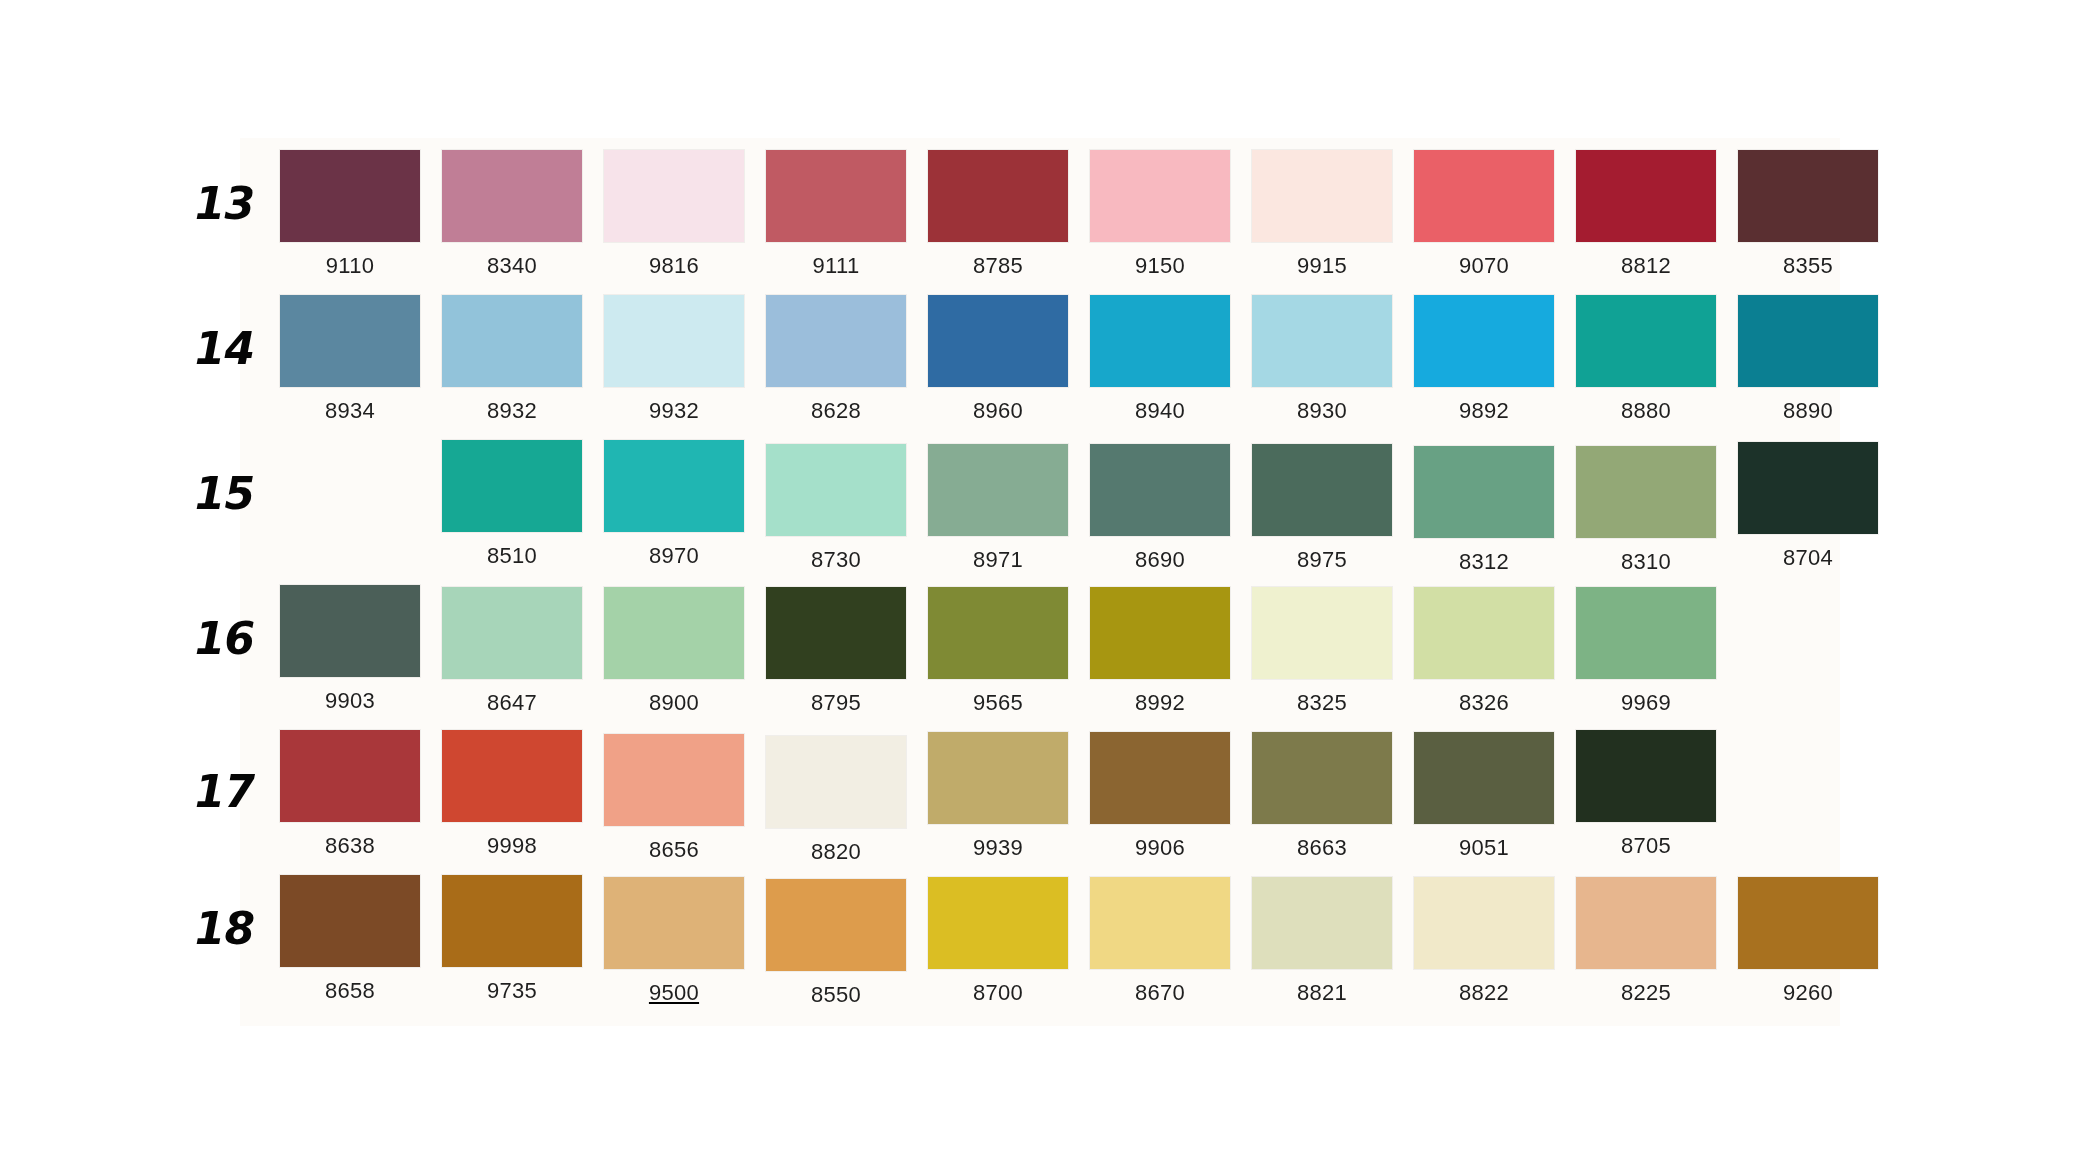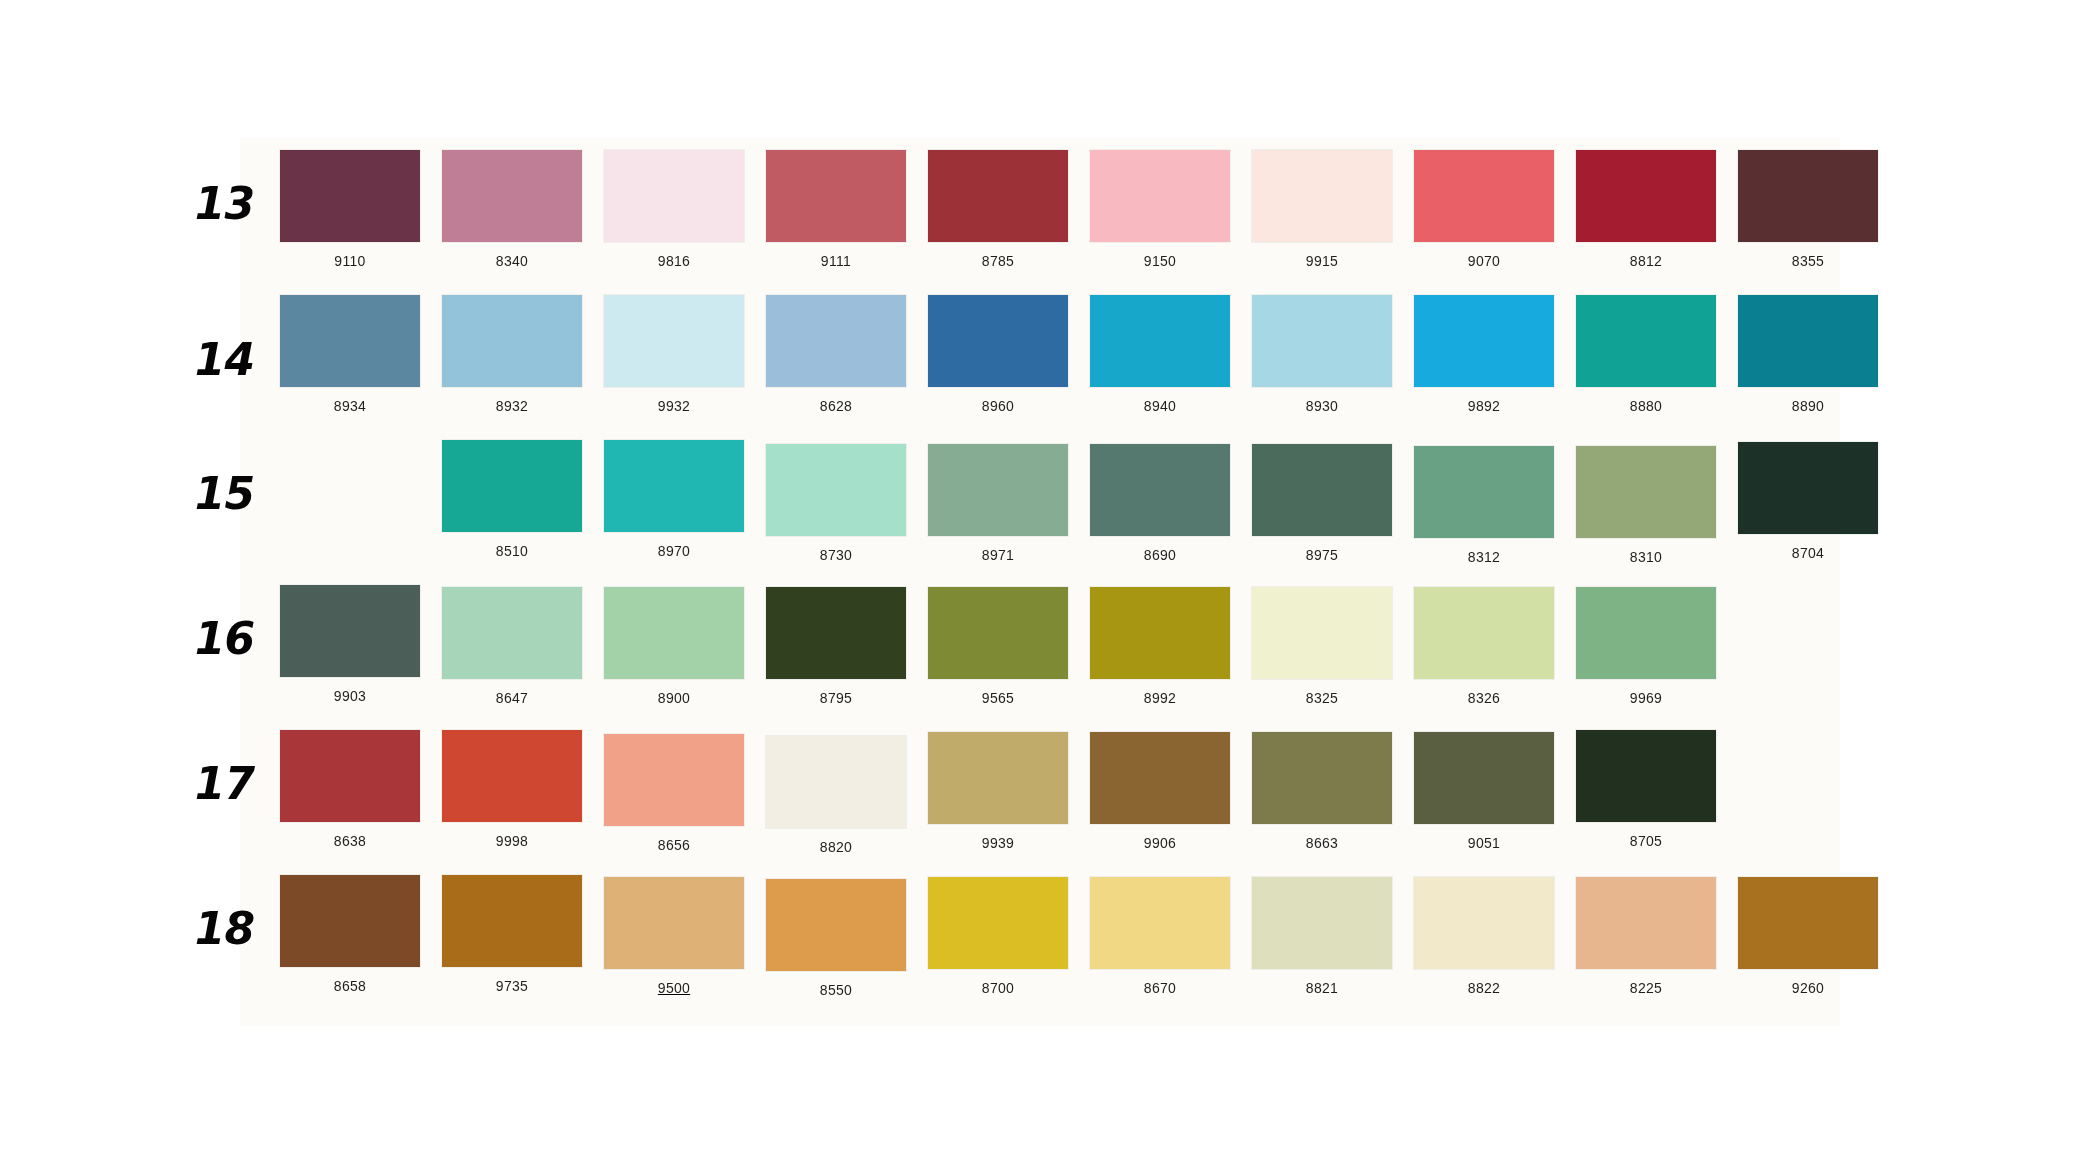--- a/index.html
+++ b/index.html
@@ -67,21 +67,21 @@
     margin: 0 auto;
     box-shadow: 0 0 0 1px rgba(0,0,0,0.05);
   }
   .chip.empty {
     background: transparent !important;
     box-shadow: none;
   }
   .code {
     text-align: center;
     font-family: "Liberation Sans", sans-serif;
-    font-size: 14px;
+    font-size: 22px;
     color: #1f1f1f;
     margin-top: 11px;
     letter-spacing: 0.3px;
   }
   .code.empty { visibility: hidden; }
 </style>
 </head>
 <body>
 
 <div id="chart-root">
@@ -126,21 +126,21 @@
             <div class="chip" style="background: rgb(164, 28, 48);"></div>
             <div class="code">8812</div>
           </div>
           <div class="cell">
             <div class="chip" style="background: rgb(90, 47, 49);"></div>
             <div class="code">8355</div>
           </div>
         </div>
       </div>
       <div class="row">
-        <div class="row-label" style="top: 39px;">14</div>
+        <div class="row-label" style="top: 28px;">14</div>
         <div class="cells">
           <div class="cell">
             <div class="chip" style="background: rgb(91, 135, 160);"></div>
             <div class="code">8934</div>
           </div>
           <div class="cell">
             <div class="chip" style="background: rgb(146, 195, 218);"></div>
             <div class="code">8932</div>
           </div>
           <div class="cell">
@@ -261,21 +261,21 @@
             <div class="chip" style="background: rgb(125, 179, 133);"></div>
             <div class="code">9969</div>
           </div>
           <div class="cell">
             <div class="chip empty"></div>
             <div class="code empty"></div>
           </div>
         </div>
       </div>
       <div class="row">
-        <div class="row-label" style="top: 28px;">17</div>
+        <div class="row-label" style="top: 36px;">17</div>
         <div class="cells">
           <div class="cell">
             <div class="chip" style="background: rgb(169, 55, 58);"></div>
             <div class="code">8638</div>
           </div>
           <div class="cell">
             <div class="chip" style="background: rgb(207, 71, 48);"></div>
             <div class="code">9998</div>
           </div>
           <div class="cell" style="padding-top: 4px;">

